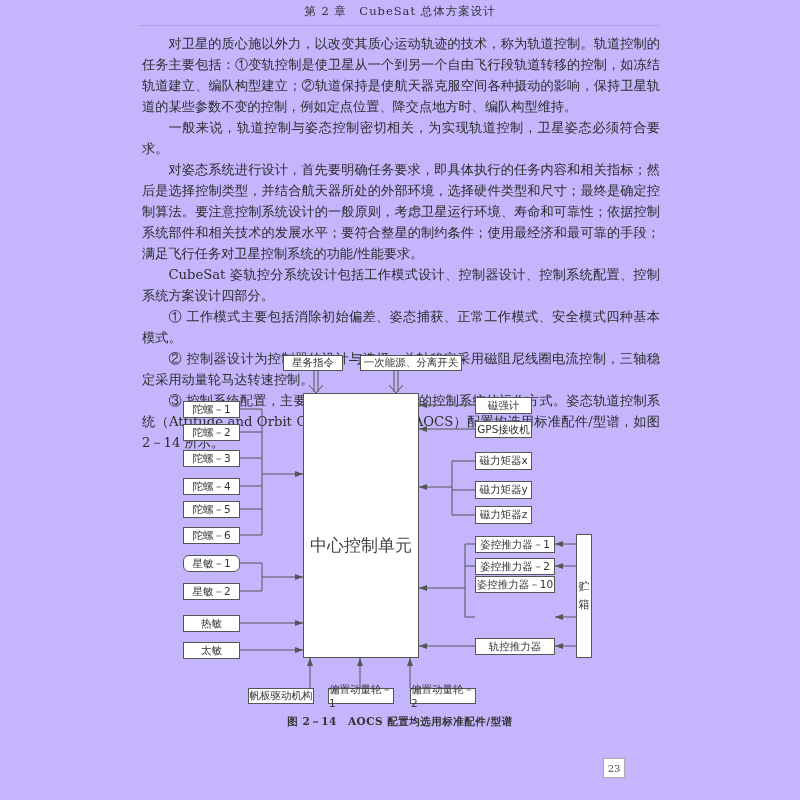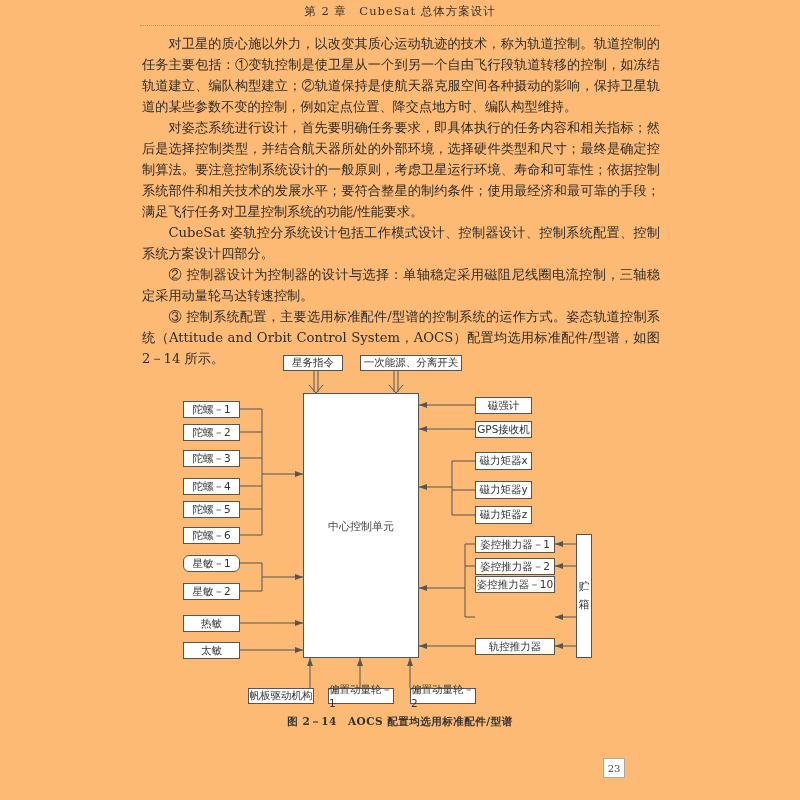--- a/index.html
+++ b/index.html
@@ -1,30 +1,30 @@
 <!DOCTYPE html>
 <html><head>
 <meta charset="utf-8">
 <style>
   html,body{margin:0;padding:0;background:#fff;}
   body{width:800px;height:800px;position:relative;overflow:hidden;
        font-family:"DejaVu Serif","Liberation Serif",serif;color:#2a2a2a;}
-  .page{position:absolute;left:0;top:0;width:800px;height:800px;background:#fdba74;}
+  .page{position:absolute;left:0;top:0;width:800px;height:800px;background:#c4b5fd;}
   .running-head{position:absolute;top:4px;left:140px;width:520px;text-align:center;
        font-size:11.5px;letter-spacing:1px;color:#333;}
   .head-rule{position:absolute;top:25px;left:140px;width:520px;border-top:1px dotted #999;}
   .body-text{position:absolute;top:33px;left:142px;width:518px;font-size:13.2px;line-height:21px;
        text-align:justify;color:#2d2d2d;}
   .body-text p{margin:0;text-indent:2em;}
   .figure{position:absolute;left:0;top:0;width:800px;height:800px;}
   .box{position:absolute;border:1px solid #555;background:#fff;font-size:10.5px;
        display:flex;align-items:center;justify-content:center;box-sizing:border-box;color:#333;
        font-family:"DejaVu Sans","Liberation Sans",sans-serif;}
   .cpu{position:absolute;border:1px solid #555;background:#fff;box-sizing:border-box;}
-  .cpu-label{position:absolute;left:0;right:0;top:125px;text-align:center;font-size:11px;color:#444;
+  .cpu-label{position:absolute;left:0;right:0;top:140px;text-align:center;font-size:17px;color:#444;
        font-family:"DejaVu Sans","Liberation Sans",sans-serif;}
   .vbox{position:absolute;border:1px solid #555;background:#fff;box-sizing:border-box;font-size:11px;
        display:flex;flex-direction:column;align-items:center;justify-content:center;color:#333;
        font-family:"DejaVu Sans","Liberation Sans",sans-serif;line-height:18px;}
   svg.lines{position:absolute;left:0;top:0;width:800px;height:800px;pointer-events:none;}
   .dots{position:absolute;font-size:11px;color:#555;line-height:6px;text-align:center;width:10px;}
   .caption{position:absolute;top:715px;left:140px;width:520px;text-align:center;font-size:10.5px;
        font-weight:bold;color:#333;letter-spacing:0.5px;}
   .page-num{position:absolute;left:603px;top:758px;width:20px;height:18px;border:1px solid #aaa;
        font-size:10px;display:flex;align-items:center;justify-content:center;color:#444;background:#fff;}
@@ -32,22 +32,24 @@
 </head>
 <body>
 
 <div class="page">
 
   <div class="running-head">第 2 章　CubeSat 总体方案设计</div>
   <div class="head-rule"></div>
 
   <div class="body-text">
     <p>对卫星的质心施以外力，以改变其质心运动轨迹的技术，称为轨道控制。轨道控制的任务主要包括：①变轨控制是使卫星从一个到另一个自由飞行段轨道转移的控制，如冻结轨道建立、编队构型建立；②轨道保持是使航天器克服空间各种摄动的影响，保持卫星轨道的某些参数不变的控制，例如定点位置、降交点地方时、编队构型维持。</p>
+    <p>一般来说，轨道控制与姿态控制密切相关，为实现轨道控制，卫星姿态必须符合要求。</p>
     <p>对姿态系统进行设计，首先要明确任务要求，即具体执行的任务内容和相关指标；然后是选择控制类型，并结合航天器所处的外部环境，选择硬件类型和尺寸；最终是确定控制算法。要注意控制系统设计的一般原则，考虑卫星运行环境、寿命和可靠性；依据控制系统部件和相关技术的发展水平；要符合整星的制约条件；使用最经济和最可靠的手段；满足飞行任务对卫星控制系统的功能/性能要求。</p>
     <p>CubeSat 姿轨控分系统设计包括工作模式设计、控制器设计、控制系统配置、控制系统方案设计四部分。</p>
+    <p>① 工作模式主要包括消除初始偏差、姿态捕获、正常工作模式、安全模式四种基本模式。</p>
     <p>② 控制器设计为控制器的设计与选择：单轴稳定采用磁阻尼线圈电流控制，三轴稳定采用动量轮马达转速控制。</p>
     <p>③ 控制系统配置，主要选用标准配件/型谱的控制系统的运作方式。姿态轨道控制系统（Attitude and Orbit Control System，AOCS）配置均选用标准配件/型谱，如图 2－14 所示。</p>
   </div>
 
   <div class="figure">
     <svg class="lines" viewBox="0 0 800 800">
       <defs>
         <marker id="ah" markerWidth="8" markerHeight="6" refX="8" refY="3" orient="auto">
           <path d="M0,0 L8,3 L0,6 Z" fill="#555"></path>
         </marker>

